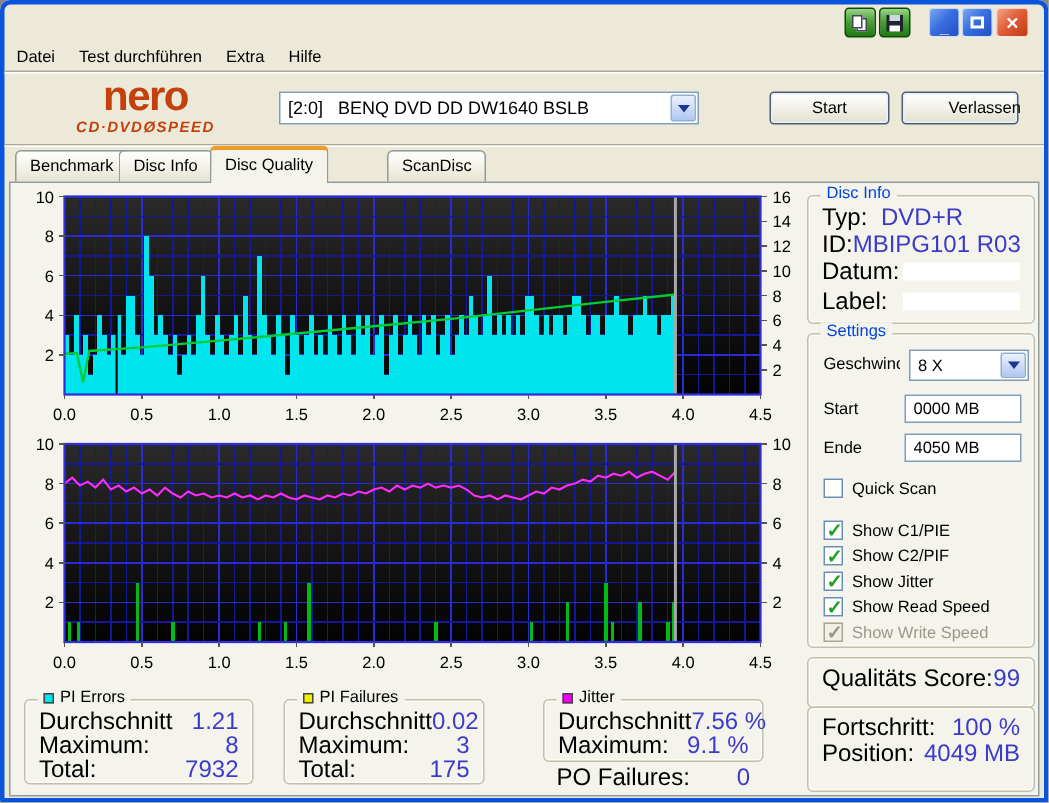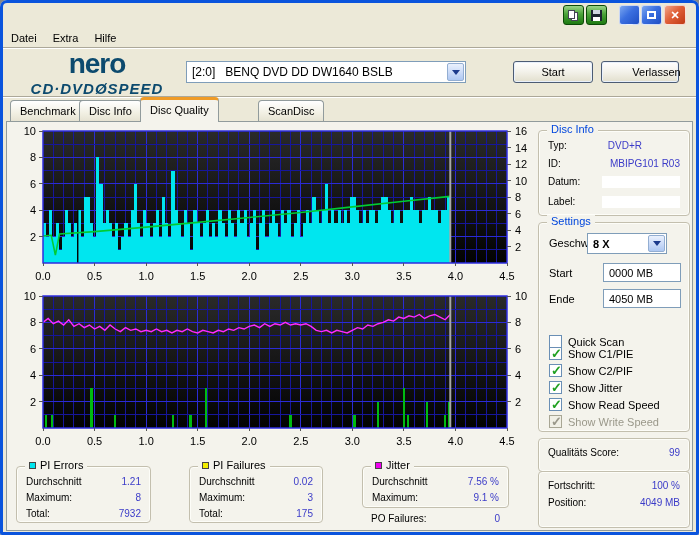--- a/index.html
+++ b/index.html
@@ -26,23 +26,23 @@
   .icon-save{width:11px;height:11px;background:#1c2430;position:relative;}
   .icon-save::before{content:"";position:absolute;left:2px;top:0;width:7px;height:4px;background:#cfd6e0;}
   .icon-save::after{content:"";position:absolute;left:2px;bottom:0;width:7px;height:4px;background:#fff;}
   .glyph-min{position:relative;top:4px;font-weight:bold;}
   .glyph-max{width:9px;height:8px;border:2px solid #fff;display:block;}
   
   .menubar{position:absolute;left:3px;top:29px;width:693px;height:18px;display:flex;align-items:center;font-size:11px;}
   .menu-item{padding:2px 8px;}
   .groove{position:absolute;left:3px;width:693px;height:2px;border-top:1px solid #aca899;border-bottom:1px solid #fff;}
   
-  .logo{position:absolute;left:22px;top:50px;width:150px;text-align:center;color:#0c4a6e;line-height:1;}
+  .logo{position:absolute;left:22px;top:50px;width:150px;text-align:center;color:#c2410c;line-height:1;}
   .logo .l1{font-size:28px;font-weight:800;letter-spacing:-1px;}
-  .logo .l2{font-size:15px;font-weight:bold;font-style:italic;letter-spacing:1px;margin-top:3px;}
+  .logo .l2{font-size:10px;font-weight:bold;font-style:italic;letter-spacing:1px;margin-top:3px;}
   .combo{position:absolute;left:186px;top:61px;width:280px;height:22px;background:#fff;border:1px solid #7f9db9;
     font-size:12px;display:flex;align-items:center;padding-left:5px;white-space:pre;}
   .combo-btn{position:absolute;right:1px;top:1px;width:17px;height:18px;border-radius:2px;
     background:linear-gradient(180deg,#eaf1fd 0%,#c7d8f7 60%,#aec8f2 100%);border:1px solid #93aed2;
     display:flex;align-items:center;justify-content:center;}
   .chev{width:0;height:0;border-left:4px solid transparent;border-right:4px solid transparent;border-top:5px solid #1c3a8c;}
   .xp-btn{position:absolute;height:22px;background:linear-gradient(180deg,#ffffff 0%,#f4f3ec 45%,#e2dfcd 100%);
     border:1px solid #4c5c74;border-radius:3px;font-size:11px;display:flex;align-items:center;justify-content:center;
     box-shadow:inset 0 0 0 1px #e8f0fb;}
   
@@ -50,21 +50,21 @@
     background:linear-gradient(180deg,#ffffff 0%,#f1efe2 60%,#e4e1d0 100%);font-size:11px;padding:4px 9px 0;z-index:2;}
   .tab.active{top:97px;height:25px;background:#f4f3ec;z-index:6;border-top:3px solid #ef9b27;padding-top:4px;}
   
   .panel{position:absolute;left:6px;top:121px;width:687px;height:410px;background:#f4f3ec;border:1px solid #919b9c;z-index:3;}
   .chart-wrap{position:absolute;}
   
   .gbox{position:absolute;border:1px solid #c3bfae;border-radius:4px;box-shadow:inset 0 0 0 1px #fdfdf8;}
   .gtitle{position:absolute;top:-8px;left:8px;background:#f4f3ec;padding:0 4px;font-size:11px;display:flex;align-items:center;gap:4px;white-space:nowrap;}
   .gtitle.blue{color:#0046dd;}
   .swatch{width:7px;height:7px;border:1px solid #444;display:inline-block;}
-  .kv{position:absolute;left:0;width:100%;padding:0 9px;display:flex;justify-content:space-between;font-size:10px;line-height:13px;align-items:center;}
+  .kv{position:absolute;left:0;width:100%;padding:0 9px;display:flex;justify-content:space-between;font-size:16px;line-height:13px;}
   .kv .val{color:#3b3bc8;white-space:pre;}
   .kv .lab{color:#000;}
   .blankval{display:inline-block;width:78px;height:12px;background:#fff;}
   
   .field{position:absolute;border:1px solid #7f9db9;background:#fff;font-size:11px;font-family:"Liberation Sans",sans-serif;padding:2px 5px;}
   .minicombo{position:absolute;border:1px solid #7f9db9;background:#fff;font-size:11px;display:flex;align-items:center;padding-left:5px;}
   
   .cbrow{position:absolute;display:flex;align-items:center;gap:6px;font-size:11px;}
   .cb{width:13px;height:13px;background:#fff;border:1px solid #6a8fb5;position:relative;flex:0 0 auto;}
   .cb.checked::after{content:"✓";position:absolute;left:1px;top:-2px;color:#21a121;font-size:13px;font-weight:bold;}
@@ -92,20 +92,21 @@
     </div>
   <div class="tb-btn tb-blue" style="right:37px;">
       <span class="glyph-max"></span>
     </div>
   <div class="tb-btn tb-red" style="right:13px;width:22px;">
       <span>✕</span>
     </div>
 
   <div class="menubar">
     <span class="menu-item">Datei</span>
+    <span class="menu-item">Test durchführen</span>
     <span class="menu-item">Extra</span>
     <span class="menu-item">Hilfe</span>
   </div>
   <div class="groove" style="top:47px;"></div>
 
   <div class="logo">
     <div class="l1">nero</div>
     <div class="l2">CD·DVDØSPEED</div>
   </div>
   <div class="combo">
@@ -483,21 +484,21 @@
           <line x1="343.3333333333333" y1="136" x2="343.3333333333333" y2="139" stroke="#555" shape-rendering="crispEdges"></line>
           <text x="394.8888888888889" y="153" text-anchor="middle" font-size="11" fill="#000" font-family="&quot;Liberation Sans&quot;, sans-serif">3.5</text>
           <line x1="394.8888888888889" y1="136" x2="394.8888888888889" y2="139" stroke="#555" shape-rendering="crispEdges"></line>
           <text x="446.4444444444444" y="153" text-anchor="middle" font-size="11" fill="#000" font-family="&quot;Liberation Sans&quot;, sans-serif">4.0</text>
           <line x1="446.4444444444444" y1="136" x2="446.4444444444444" y2="139" stroke="#555" shape-rendering="crispEdges"></line>
           <text x="498" y="153" text-anchor="middle" font-size="11" fill="#000" font-family="&quot;Liberation Sans&quot;, sans-serif">4.5</text>
           <line x1="498" y1="136" x2="498" y2="139" stroke="#555" shape-rendering="crispEdges"></line>
         </svg>
     </div>
 
-    <div class="gbox" style="left:9px;top:344px;width:135px;height:57px;">
+    <div class="gbox" style="left:9px;top:344px;width:153px;height:57px;">
       <div class="gtitle">
         <span class="swatch" style="background:#00e5ee;"></span>
         <span>PI Errors</span>
       </div>
       <div class="kv" style="top:8px;">
           <span class="lab">Durchschnitt</span>
           <span class="val">1.21</span>
         </div>
       <div class="kv" style="top:24px;">
           <span class="lab">Maximum:</span>
@@ -563,31 +564,31 @@
         </div>
       <div class="kv" style="top:64px;">
           <span class="lab">Label:</span>
           <span class="blankval"></span>
         </div>
     </div>
 
     <div class="gbox" style="left:531px;top:100px;width:152px;height:210px;">
       <div class="gtitle blue">Settings</div>
       <div class="smalltext" style="position:absolute;left:10px;top:14px;width:51px;overflow:hidden;white-space:nowrap;">Geschwindigkeit</div>
-      <div class="minicombo" style="left:48px;top:10px;width:80px;height:21px;font-weight:bold;">
+      <div class="minicombo" style="left:67px;top:10px;width:80px;height:21px;">
         <span>8 X</span>
         <span class="combo-btn" style="height:17px;">
             <span class="chev"></span>
           </span>
       </div>
       <div class="smalltext" style="position:absolute;left:10px;top:44px;">Start</div>
       <input class="field" style="left: 64px; top: 40px; width: 78px; height: 19px;" value="0000 MB">
       <div class="smalltext" style="position:absolute;left:10px;top:70px;">Ende</div>
       <input class="field" style="left: 64px; top: 66px; width: 78px; height: 19px;" value="4050 MB">
-      <div class="cbrow" style="left:10px;top:112px;">
+      <div class="cbrow" style="left:10px;top:96px;">
         <span class="cb"></span>
         <span>Quick Scan</span>
       </div>
       <div class="cbrow" style="left:10px;top:124px;">
         <span class="cb checked"></span>
         <span>Show C1/PIE</span>
       </div>
       <div class="cbrow" style="left:10px;top:141px;">
         <span class="cb checked"></span>
         <span>Show C2/PIF</span>

